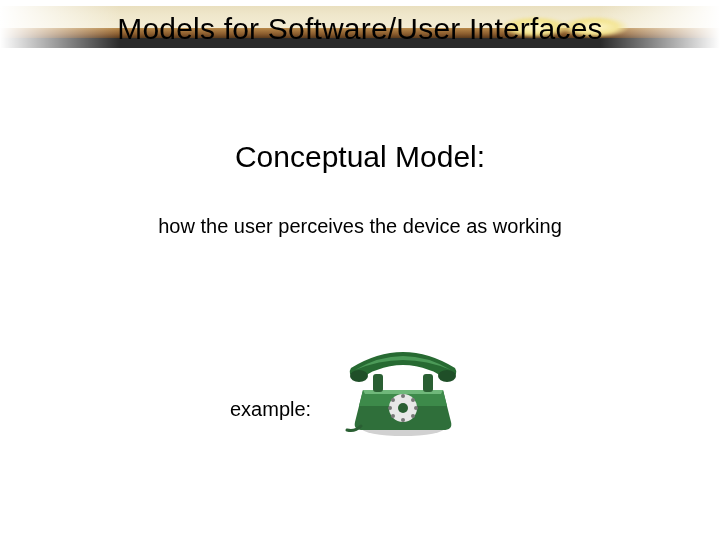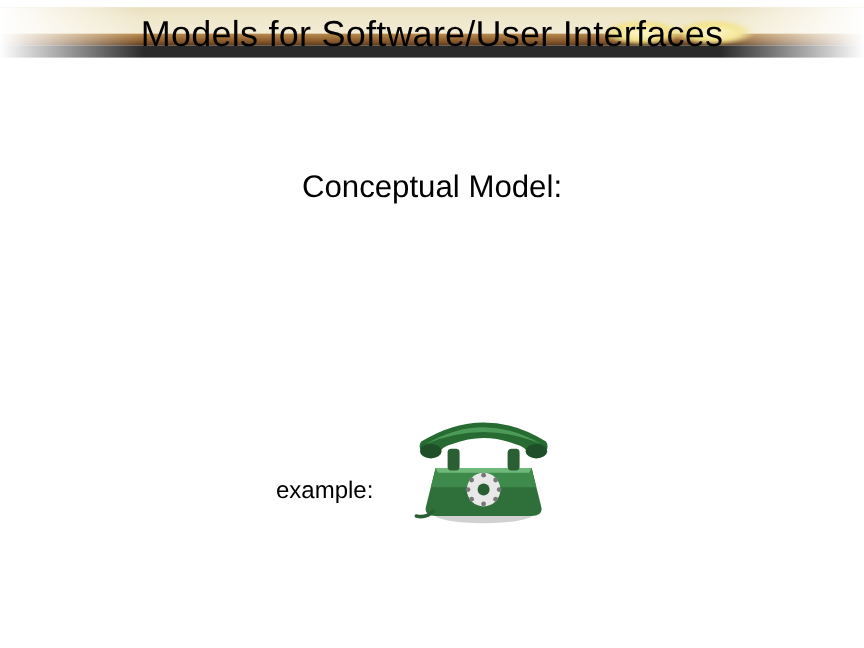--- a/index.html
+++ b/index.html
@@ -72,21 +72,21 @@
     font-size: 30px;
     letter-spacing: 0.2px;
     color: #000;
   }
   .subtitle {
     position: absolute;
     left: 0;
     top: 140px;
     width: 720px;
     text-align: center;
-    font-size: 26px;
+    font-size: 30px;
   }
   .body-line {
     position: absolute;
     left: 0;
     top: 215px;
     width: 720px;
     text-align: center;
     font-size: 20px;
   }
   .example-row {
@@ -118,20 +118,21 @@
     <div class="headlight hl1"></div>
     <div class="headlight hl2"></div>
     <div class="fade-left"></div>
     <div class="fade-right"></div>
   </div>
 
   <div class="title">Models for Software/User Interfaces</div>
 
   <div class="subtitle">Conceptual Model:</div>
 
+  <div class="body-line">how the user perceives the device as working</div>
 
   <div class="example-row">
     <div class="example-label">example:</div>
 
     <svg class="phone" viewBox="0 0 130 110" aria-label="telephone-icon">
 
       <ellipse cx="70" cy="98" rx="42" ry="8" fill="#000" opacity="0.18"></ellipse>
 
       <path d="M30 60 L110 60 L118 92 Q120 100 110 100 L30 100 Q20 100 22 92 Z" fill="#2f6f3a"></path>
       <path d="M30 60 L110 60 L114 76 L26 76 Z" fill="#3d8a4a"></path>

